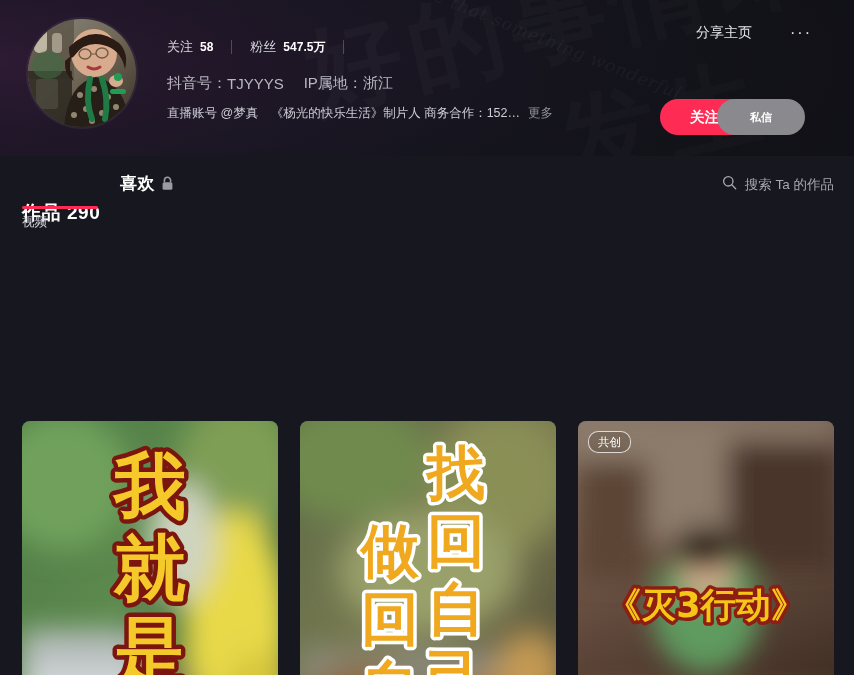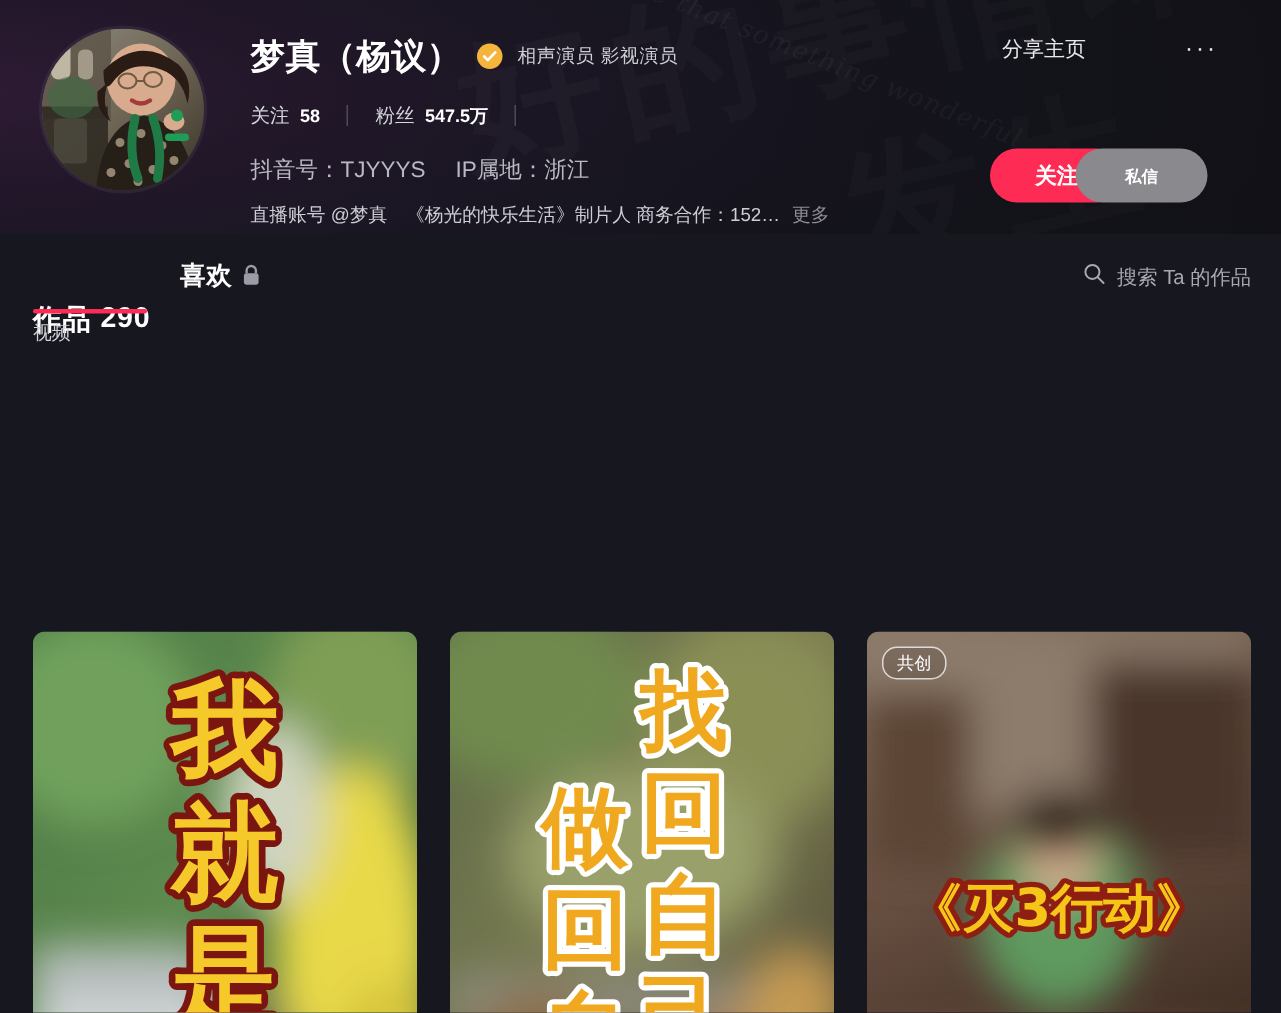--- a/index.html
+++ b/index.html
@@ -64,21 +64,21 @@
   .stat .lbl{font-size:13px;color:#d6d6dd;}
   .stat .val{font-size:12px;font-weight:700;color:#fff;}
   .stat-sep{width:1px;height:14px;background:rgba(255,255,255,0.22);margin:0 18px;}
 
   .meta-row{margin-top:15px;font-size:15px;color:#b9b9c2;display:flex;align-items:center;}
   .meta-row .gap{display:inline-block;width:20px;}
   .meta-row2{margin-top:12px;font-size:12.5px;color:#cdcdd5;display:flex;align-items:center;}
   .meta-more{color:#8d8d98;margin-left:8px;cursor:pointer;}
 
   .share{
-    position:absolute;left:668px;top:24px;font-size:14px;color:#e6e6ec;cursor:pointer;
+    position:absolute;left:696px;top:24px;font-size:14px;color:#e6e6ec;cursor:pointer;
   }
   .dots{
     position:absolute;left:790px;top:24px;font-size:16px;color:#e6e6ec;letter-spacing:2px;cursor:pointer;
     line-height:18px;
   }
   .btn-follow{
     position:absolute;left:660px;top:99px;width:89px;height:36px;border-radius:18px;
     background:#fe2c55;color:#fff;font-size:14.5px;font-weight:600;
     display:flex;align-items:center;justify-content:center;cursor:pointer;border:none;
   }
@@ -184,29 +184,20 @@
       </g>
       <path d="M62 60 q-5 22 2 40" stroke="#1f7a46" stroke-width="6" fill="none" stroke-linecap="round"></path>
       <path d="M74 60 q7 20 3 40" stroke="#1f7a46" stroke-width="6" fill="none" stroke-linecap="round"></path>
       <ellipse cx="88" cy="62" rx="7" ry="6" fill="#d9ab8e"></ellipse>
       <circle cx="90" cy="58" r="4" fill="#1f9c55"></circle>
       <rect x="82" y="70" width="16" height="5" rx="2.5" fill="#1f9c55"></rect>
     </svg>
   </div>
 
   <div class="hdr-main">
-    <div class="name-row">
-      <div class="name">梦真（杨议）</div>
-      <div class="verified">
-        <svg width="11" height="11" viewBox="0 0 12 12">
-          <path d="M2 6.2 L4.6 8.8 L10 3.2" stroke="#fff" stroke-width="2" fill="none" stroke-linecap="round" stroke-linejoin="round"></path>
-        </svg>
-      </div>
-      <div class="v-tags">相声演员 影视演员</div>
-    </div>
 
     <div class="stats">
       <div class="stat">
         <span class="lbl">关注</span>
         <span class="val">58</span>
       </div>
       <div class="stat-sep"></div>
       <div class="stat">
         <span class="lbl">粉丝</span>
         <span class="val">547.5万</span>

